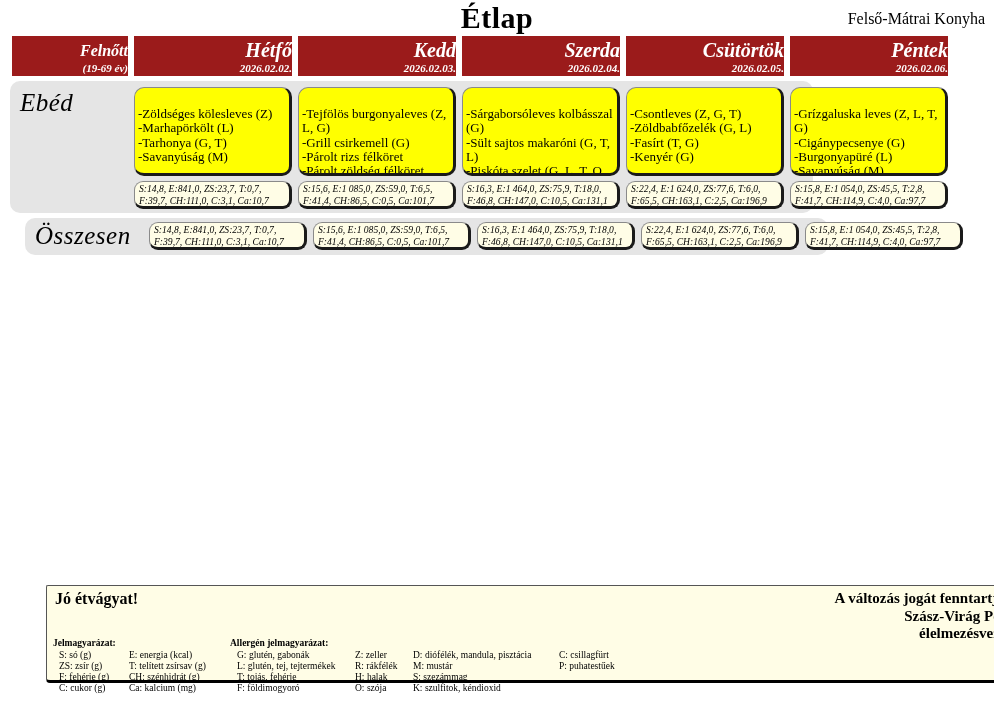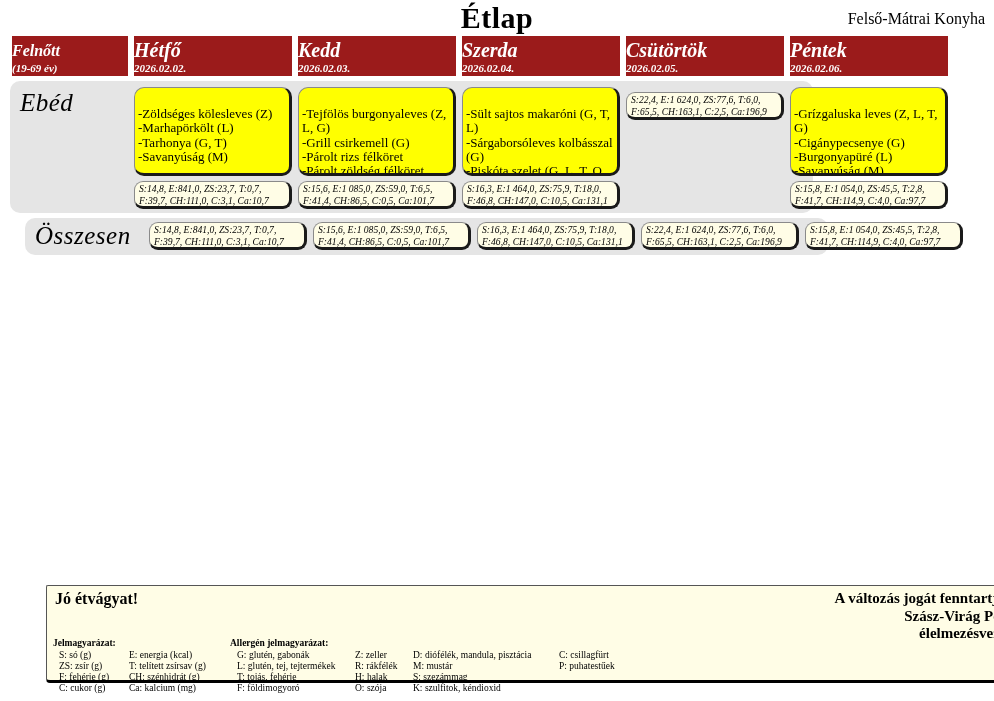--- a/index.html
+++ b/index.html
@@ -27,21 +27,21 @@
     grid-template-columns: 116px 158px 158px 158px 158px 158px;
     column-gap: 6px;
   }
   .header-row {
     position: absolute; top: 36px; left: 12px;
     height: 40px;
   }
   .head-cell {
     background: var(--header_bg, #9b1b1b);
     color: #fff;
-    text-align: left;
+    text-align: right;
     font-style: italic; font-weight: bold;
     padding-top: 2px;
   }
   .head-title { font-size: 20px; line-height: 24px; }
   .head-cell.audience .head-title { font-size: 16px; line-height: 22px; padding-top: 2px; }
   .head-date { font-size: 11px; line-height: 12px; }
   
   .band {
     position: absolute; left: 10px; width: 803px;
     background: var(--band_bg, #e5e5e5);
@@ -172,27 +172,33 @@
     <div class="menu-box">
         <div>-Tejfölös burgonyaleves (Z, L, G)</div>
         <div>-Grill csirkemell (G)</div>
         <div>-Párolt rizs félköret</div>
         <div>-Párolt zöldség félköret</div>
       </div>
     <div class="nutri-box">S:15,6, E:1 085,0, ZS:59,0, T:6,5, F:41,4, CH:86,5, C:0,5, Ca:101,7</div>
   </div>
   <div>
     <div class="menu-box">
+        <div>-Sárgaborsóleves kolbásszal (G)</div>
         <div>-Sült sajtos makaróni (G, T, L)</div>
-        <div>-Sárgaborsóleves kolbásszal (G)</div>
         <div>-Piskóta szelet  (G, L, T, O, D)</div>
       </div>
     <div class="nutri-box">S:16,3, E:1 464,0, ZS:75,9, T:18,0, F:46,8, CH:147,0, C:10,5, Ca:131,1</div>
   </div>
   <div>
+    <div class="menu-box">
+        <div>-Csontleves (Z, G, T)</div>
+        <div>-Zöldbabfőzelék  (G, L)</div>
+        <div>-Fasírt  (T, G)</div>
+        <div>-Kenyér (G)</div>
+      </div>
     <div class="nutri-box">S:22,4, E:1 624,0, ZS:77,6, T:6,0, F:65,5, CH:163,1, C:2,5, Ca:196,9</div>
   </div>
   <div>
     <div class="menu-box">
         <div>-Grízgaluska leves (Z, L, T, G)</div>
         <div>-Cigánypecsenye  (G)</div>
         <div>-Burgonyapüré (L)</div>
         <div>-Savanyúság (M)</div>
       </div>
     <div class="nutri-box">S:15,8, E:1 054,0, ZS:45,5, T:2,8, F:41,7, CH:114,9, C:4,0, Ca:97,7</div>

